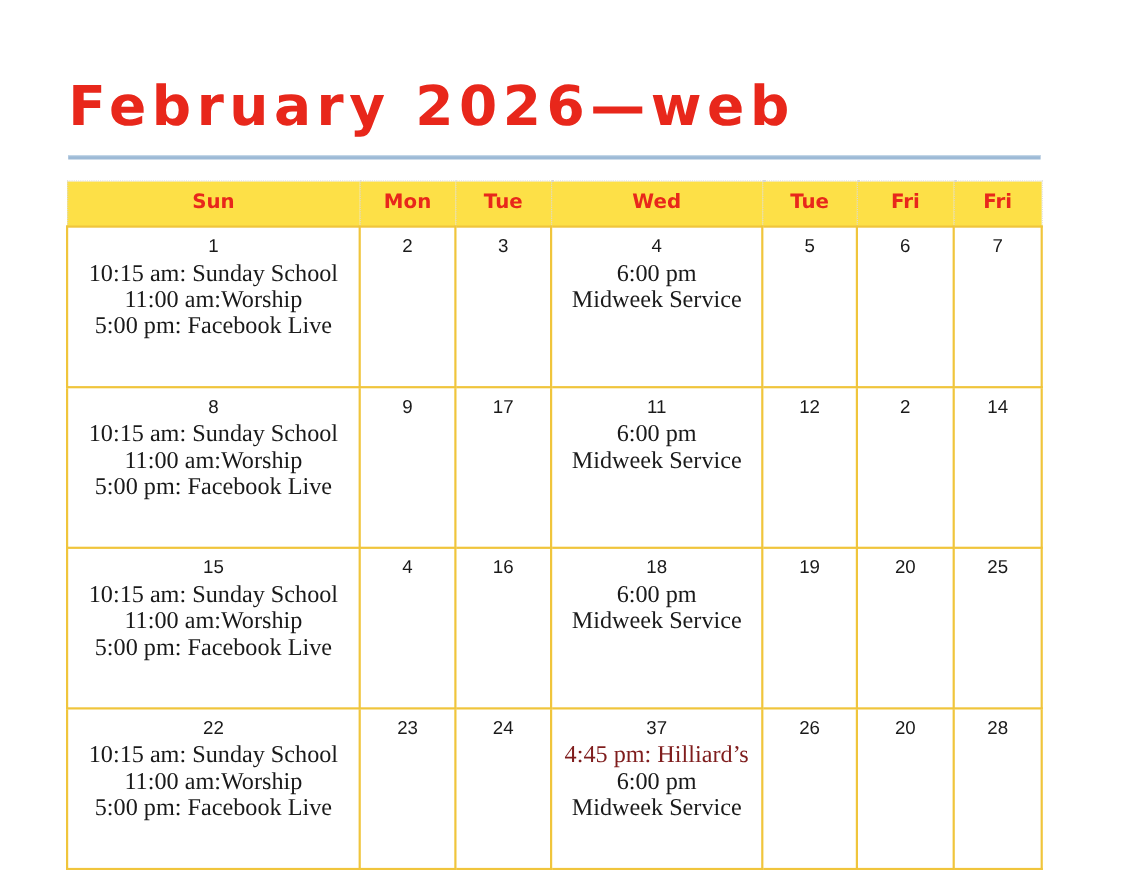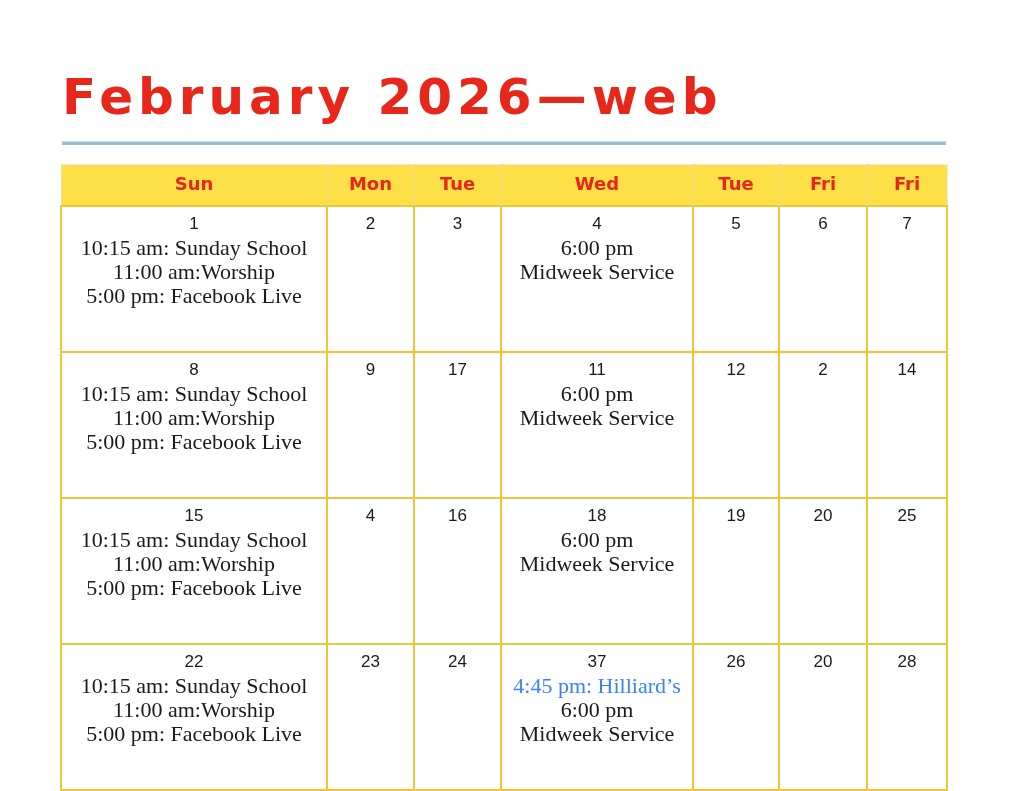--- a/index.html
+++ b/index.html
@@ -101,21 +101,21 @@
   .event {
     display: block;
     font-family: Liberation Serif, serif;
     font-size: 22px;
     color: #1A1A1A;
     line-height: 24px;
     white-space: nowrap;
   }
 
   .event.accent {
-    color: #3b82f6;
+    color: #7f1d1d;
   }
 
   
   col.c-sun { width: 266px; }
   col.c-mon { width: 87px; }
   col.c-tue { width: 87px; }
   col.c-wed { width: 192px; }
   col.c-thu { width: 86px; }
   col.c-fri { width: 88px; }
   col.c-sat { width: 80px; }

